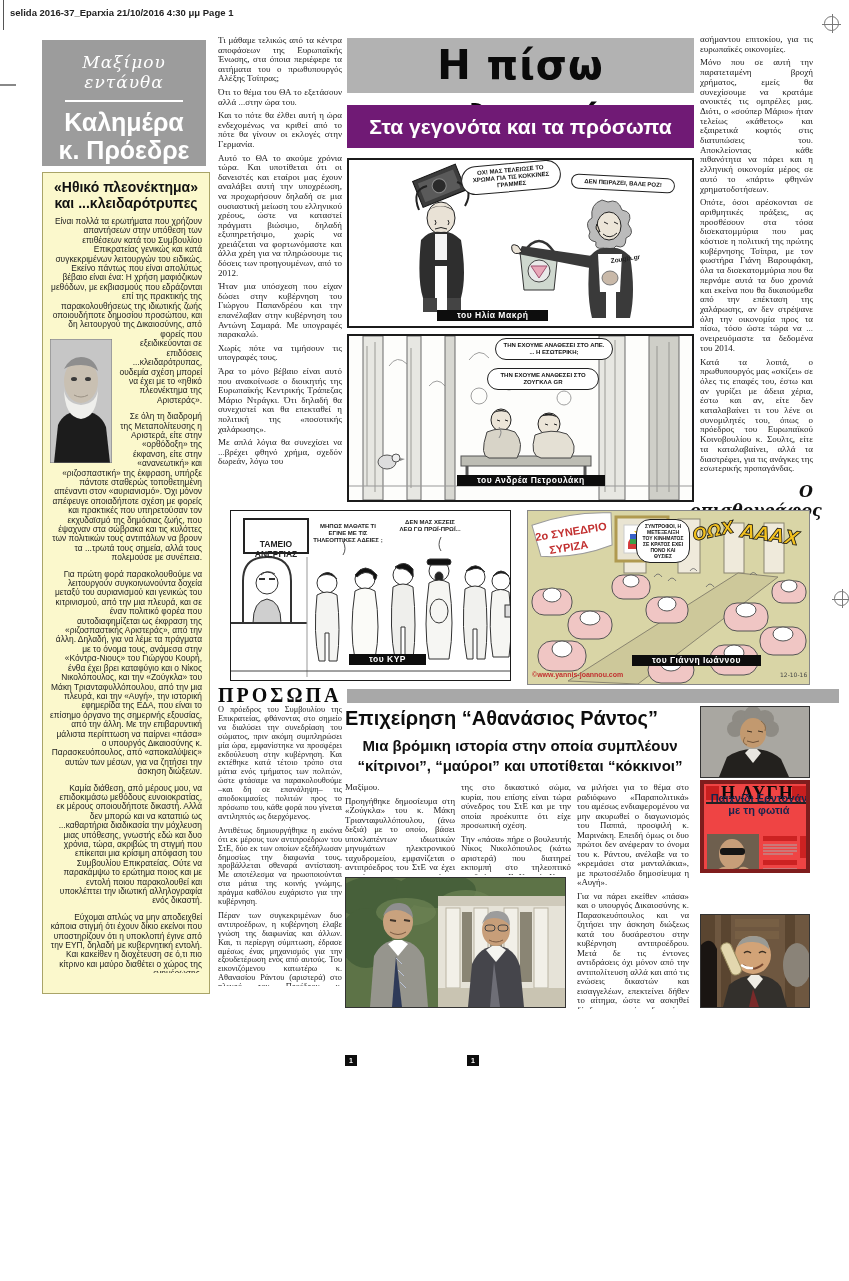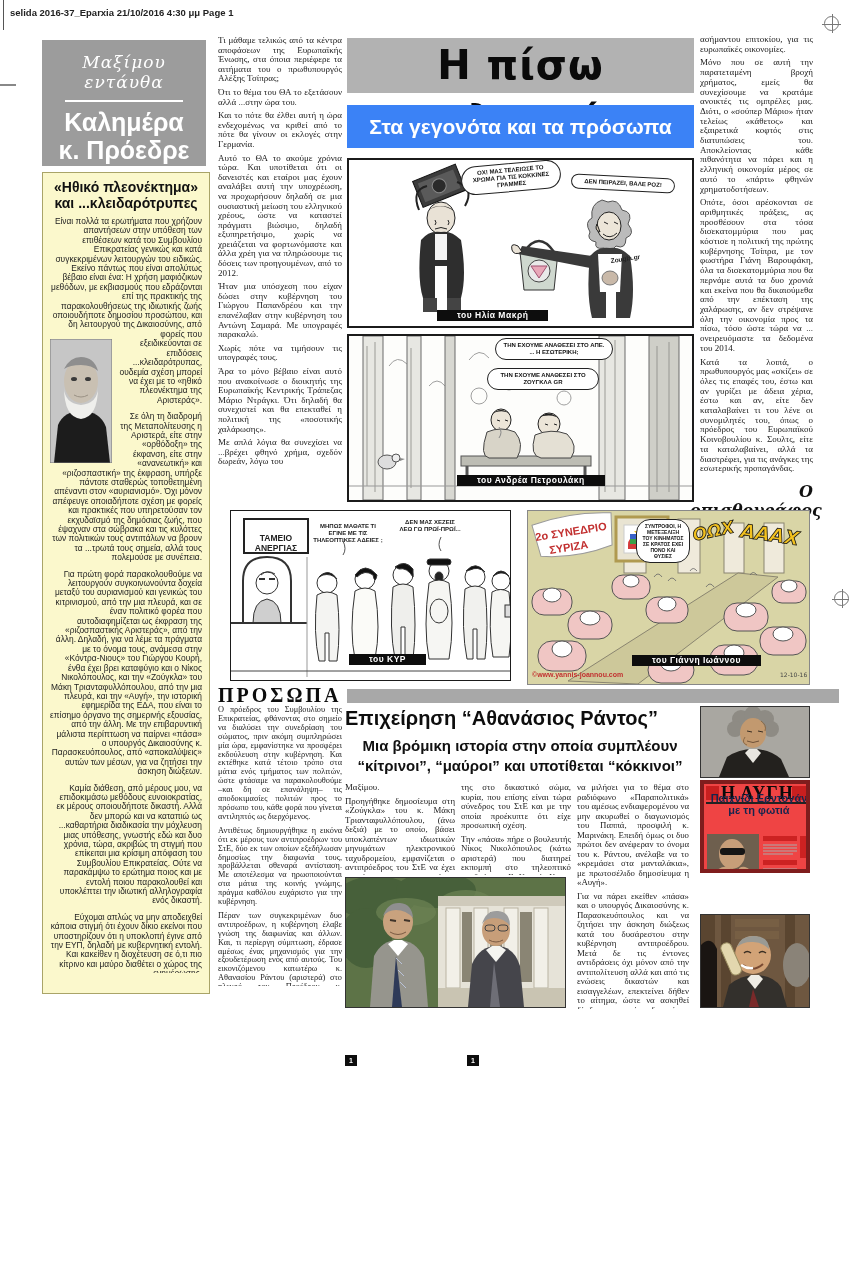--- a/index.html
+++ b/index.html
@@ -76,21 +76,21 @@
       <p>Αυτό το ΘΑ το ακούμε χρόνια τώρα. Και υποτίθεται ότι οι δανειστές και εταίροι μας έχουν αναλάβει αυτή την υποχρέωση, να προχωρήσουν δηλαδή σε μια ουσιαστική μείωση του ελληνικού χρέους, ώστε να καταστεί πράγματι βιώσιμο, δηλαδή εξυπηρετήσιμο, χωρίς να χρειάζεται να φορτωνόμαστε και άλλα χρέη για να πληρώσουμε τις δόσεις των προηγουμένων, από το 2012.</p>
       <p>Ήταν μια υπόσχεση που είχαν δώσει στην κυβέρνηση του Γιώργου Παπανδρέου και την επανέλαβαν στην κυβέρνηση του Αντώνη Σαμαρά. Με υπογραφές παρακαλώ.</p>
       <p>Χωρίς πότε να τιμήσουν τις υπογραφές τους.</p>
       <p>Άρα το μόνο βέβαιο είναι αυτό που ανακοίνωσε ο διοικητής της Ευρωπαϊκής Κεντρικής Τράπεζας Μάριο Ντράγκι. Ότι δηλαδή θα συνεχιστεί και θα επεκταθεί η πολιτική της «ποσοτικής χαλάρωσης».</p>
       <p>Με απλά λόγια θα συνεχίσει να ...βρέχει φθηνό χρήμα, σχεδόν δωρεάν, λόγω του</p>
     </div>
 
   <div class="abs" style="left:347px;top:38px;width:347px;height:55px;background:#b2b2b2;text-align:center">
     <span style="font:bold 40px/55px 'DejaVu Sans',sans-serif;color:#0a0a0a;letter-spacing:1px">Η πίσω πλευρά</span>
   </div>
-  <div class="abs" style="left:347px;top:105px;width:347px;height:43px;background:#3b82f6;text-align:center">
+  <div class="abs" style="left:347px;top:105px;width:347px;height:43px;background:#701a75;text-align:center">
     <span style="font:bold 21px/43px 'Liberation Sans',sans-serif;color:#fff">Στα γεγονότα και τα πρόσωπα</span>
   </div>
 
   <div class="cartoon" style="left:347px;top:158px;width:347px;height:170px">
     <svg width="343" height="166" viewBox="0 0 343 166">
       <rect width="343" height="166" fill="#fff"></rect>
 
       <g transform="translate(60,10)">
         <g transform="rotate(-22 30 18)">
           <rect x="8" y="2" width="46" height="28" fill="#3c3c3c" stroke="#111"></rect>
@@ -233,21 +233,21 @@
         <g transform="translate(260,60)">
             <circle cx="10" cy="10" r="9"></circle>
             <path d="M2 5 Q10 -5 18 5 Q12 0 6 3Z" fill="#111"></path>
             <path d="M1 21 Q-3 58 2 86 L18 86 Q22 56 18 21 Q10 16 1 21Z" fill="#f6f6f3"></path>
             <rect x="14" y="34" width="7" height="12" fill="#ddd"></rect>
           </g>
       </g>
       <path d="M0 160 h279" stroke="#444"></path>
       <path d="M112 30 q4 8 0 14 M210 26 q-4 8 0 14" stroke="#555" fill="none"></path>
     </svg>
-    <div class="abs" style="left:12px;top:7px;width:66px;height:36px;border:2px solid #222;background:#fff;text-align:center;font:bold 8.5px/10px 'Liberation Sans',sans-serif;padding-top:13px;color:#222">
+    <div class="abs" style="left:12px;top:7px;width:66px;height:36px;border:2px solid #222;background:#fff;text-align:center;font:bold 8.5px/10px 'Liberation Sans',sans-serif;padding-top:19px;color:#222">
       <span>ΤΑΜΕΙΟ</span><br>
       <span>ΑΝΕΡΓΙΑΣ</span>
     </div>
     <div class="kyrtxt" style="left:80px;top:12px;width:74px">ΜΗΠΩΣ ΜΑΘΑΤΕ ΤΙ ΕΓΙΝΕ ΜΕ ΤΙΣ ΤΗΛΕΟΠΤΙΚΕΣ ΑΔΕΙΕΣ ;</div>
     <div class="kyrtxt" style="left:168px;top:8px;width:62px">ΔΕΝ ΜΑΣ ΧΕΖΕΙΣ ΛΕΩ ΓΩ ΠΡΩΪ-ΠΡΩΪ...</div>
     <div class="capbox" style="left:118px;top:143px">του ΚΥΡ</div>
   </div>
 
   <div class="cartoon" style="left:527px;top:510px;width:283px;height:175px;border-width:1px;border-color:#888;background:#d9d5a6">
     <svg width="281" height="173" viewBox="0 0 281 173">

